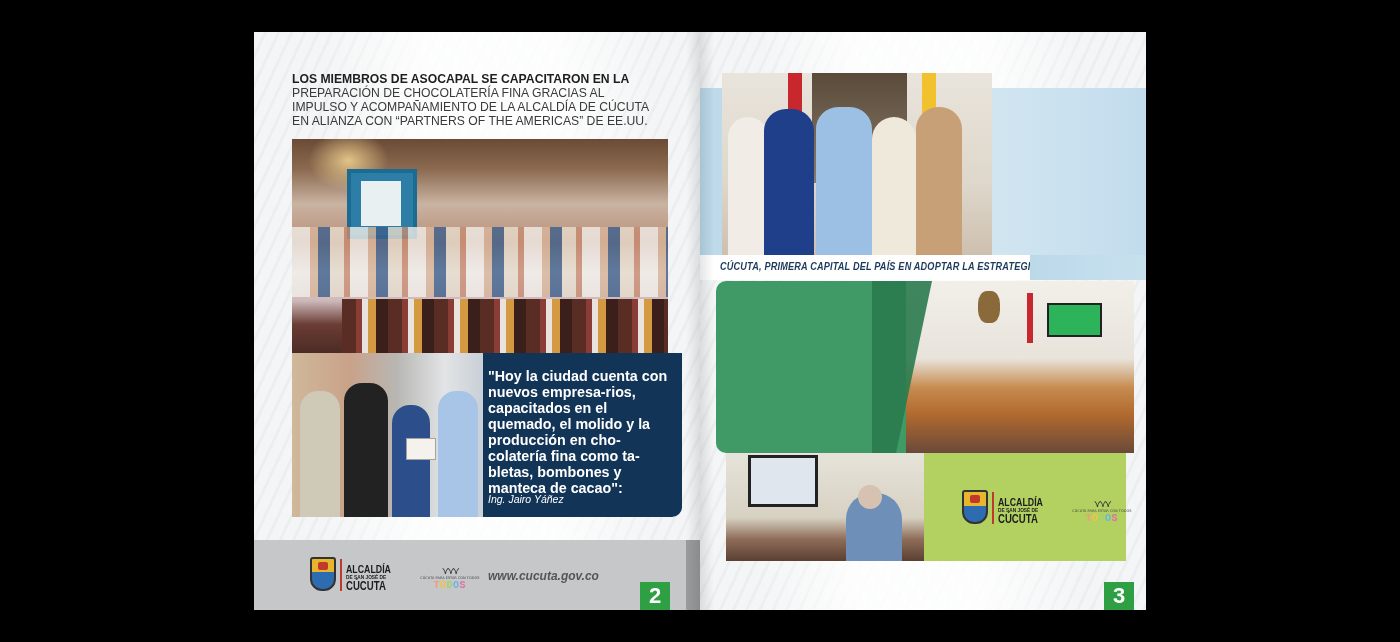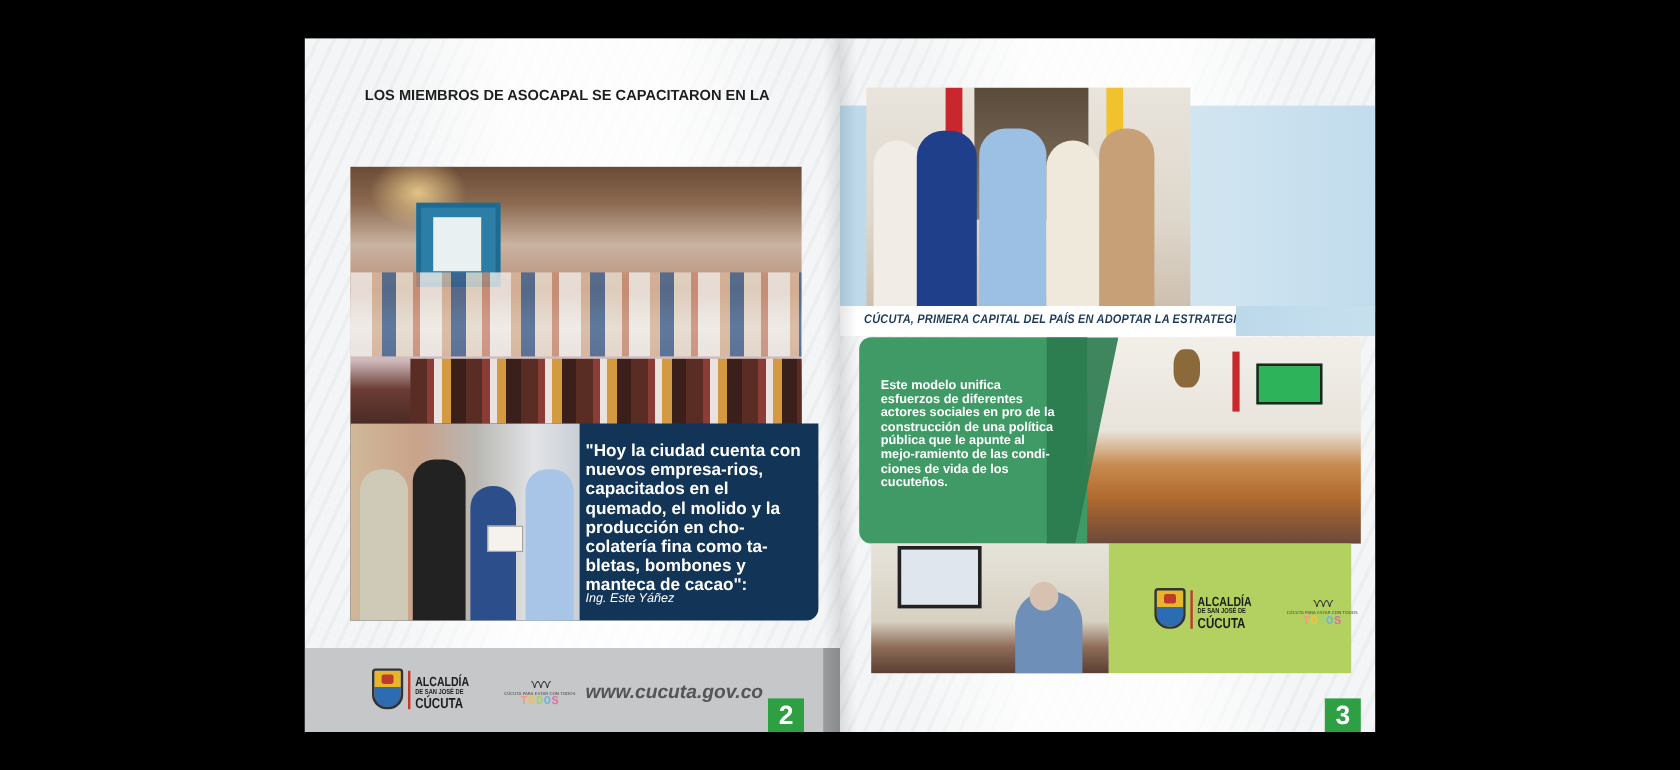--- a/index.html
+++ b/index.html
@@ -9,21 +9,21 @@
     background: repeating-linear-gradient(115deg, #f4f5f6 0px, #f4f5f6 9px, #eceef0 9px, #eceef0 12px); }
   .page-left { left: 0; width: 446px; }
   .page-right { left: 446px; width: 446px; }
   .page-left .fade { position:absolute; left:70px; top:0; width:330px; height:578px; background: linear-gradient(90deg, rgba(255,255,255,0), rgba(255,255,255,0.85) 30%, rgba(255,255,255,0.85) 70%, rgba(255,255,255,0)); }
   .page-right .fade { position:absolute; left:60px; top:0; width:320px; height:578px; background: linear-gradient(90deg, rgba(255,255,255,0), rgba(255,255,255,0.85) 30%, rgba(255,255,255,0.85) 70%, rgba(255,255,255,0)); }
   .gutter-shadow { position:absolute; top:0; width:14px; height:578px; }
   .page-left .gutter-shadow { right:0; background: linear-gradient(90deg, rgba(0,0,0,0), rgba(0,0,0,0.10)); }
   .page-right .gutter-shadow { left:0; background: linear-gradient(90deg, rgba(0,0,0,0.10), rgba(0,0,0,0)); }
 
   
-  .headline { position:absolute; left:38px; top:40px; width:360px; font-family:"Liberation Sans", sans-serif; font-size:12.2px; line-height:14px; color:#3a3a3a;margin-left:12px; }
+  .headline { position:absolute; left:38px; top:40px; width:360px; font-family:"Liberation Sans", sans-serif; font-size:12.2px; line-height:14px; color:#3a3a3a; }
   .headline .bold { font-weight:bold; color:#1e1e1e; display:block; }
   .headline .normal { display:block; text-transform:uppercase; }
 
   .photo { position:absolute; overflow:hidden; }
   .photo-choc { left:38px; top:107px; width:376px; height:216px;
     background:
       radial-gradient(ellipse 40px 30px at 15% 10%, rgba(250,220,150,0.8), transparent),
       linear-gradient(180deg, #6b4b36 0%, #8b6a50 14%, #c9b3a1 30%, #b98f7a 48%, #e6e1e3 62%, #cdb7b9 75%, #6a3c34 86%, #4a2a24 100%); }
   .photo-choc .window { position:absolute; left:55px; top:30px; width:70px; height:70px; background:#2d7ea6; border:4px solid #1b6b93; }
   .photo-choc .window::after { content:""; position:absolute; left:10px; top:8px; width:40px; height:45px; background:#e9f0f2; }
@@ -51,21 +51,21 @@
   .logo-divider { width:2px; height:32px; background:#c0392b; }
   .logo-text { font-family:"Liberation Sans", sans-serif; font-weight:bold; color:#1c1c1c; line-height:10px; transform:scaleX(0.8); transform-origin:left; }
   .logo-text .l1 { font-size:11px; display:block; }
   .logo-text .l2 { font-size:6px; display:block; line-height:7px; }
   .logo-text .l3 { font-size:12px; display:block; }
   .todos { display:flex; flex-direction:column; align-items:center; margin-left:14px; }
   .todos .hands { font-size:10px; color:#333; letter-spacing:-2px; }
   .todos .tag { font-size:3.5px; color:#444; }
   .todos .word { font-family:Liberation Mono, monospace; font-weight:bold; font-size:10px; letter-spacing:0.5px; }
   .todos .word span:nth-child(1){color:#f39c7a}.todos .word span:nth-child(2){color:#f5c04a}.todos .word span:nth-child(3){color:#a3d26b}.todos .word span:nth-child(4){color:#6cb4e4}.todos .word span:nth-child(5){color:#e26fa6}
-  .url { position:absolute; left:234px; top:537px; font-family:"Liberation Sans", sans-serif; font-style:italic; font-weight:bold; font-size:16px; color:#555; }
+  .url { position:absolute; left:234px; top:537px; font-family:"Liberation Sans", sans-serif; font-style:italic; font-weight:bold; font-size:12px; color:#555; }
   .page-num { position:absolute; width:30px; height:28px; background:#2ea043; color:#fff; font-family:"Liberation Sans", sans-serif; font-weight:bold; font-size:22px; text-align:center; line-height:28px; }
 
   
   .band-top { position:absolute; left:0; top:56px; width:446px; height:172px; background: linear-gradient(90deg, #bcd9ea 0%, #d4e7f1 60%, #c2dced 100%); }
   .photo-group { left:22px; top:41px; width:270px; height:184px;
     background: linear-gradient(180deg, #e9e4dc 0%, #ded7cb 60%, #cdbfae 100%); }
   .photo-group .flag-red { position:absolute; left:66px; top:0; width:14px; height:110px; background:#c8282d; }
   .photo-group .portrait { position:absolute; left:90px; top:0; width:95px; height:110px; background: linear-gradient(180deg, #5a4a3a, #8a7b69); }
   .photo-group .flag-yellow { position:absolute; left:200px; top:0; width:14px; height:130px; background:#f2c12e; }
   .photo-group .person { position:absolute; bottom:0; border-radius:22px 22px 0 0; }
@@ -92,38 +92,39 @@
 </head>
 <body>
 
 <div class="spread">
 
   <div class="page page-left">
     <div class="fade"></div>
 
     <div class="headline">
       <span class="bold">LOS MIEMBROS DE ASOCAPAL SE CAPACITARON EN LA</span>
+      <span class="normal">PREPARACIÓN DE CHOCOLATERÍA FINA GRACIAS AL IMPULSO Y ACOMPAÑAMIENTO DE LA ALCALDÍA DE CÚCUTA EN ALIANZA CON “PARTNERS OF THE AMERICAS” DE EE.UU.</span>
     </div>
 
     <div class="photo photo-choc">
       <div class="window"></div>
       <div class="crowd"></div>
       <div class="table"></div>
     </div>
 
     <div class="quote-wrap"></div>
     <div class="photo photo-grad">
       <div class="p1"></div>
       <div class="p2"></div>
       <div class="p3"></div>
       <div class="p4"></div>
       <div class="cert"></div>
     </div>
     <div class="quote">"Hoy la ciudad cuenta con nuevos empresa-rios, capacitados en el quemado, el molido y la producción en cho-colatería fina como ta-bletas, bombones y manteca de cacao":</div>
-    <div class="quote-author">Ing. Este Yáñez</div>
+    <div class="quote-author">Ing. Jairo Yáñez</div>
 
     <div class="footer-left">
       <div class="edge"></div>
     </div>
 
     <div class="logo-block" style="left:56px; top:525px;">
       <div class="shield"></div>
       <div class="logo-divider"></div>
       <div class="logo-text">
         <span class="l1">ALCALDÍA</span>
@@ -164,21 +165,20 @@
     <div class="band-top-right"></div>
 
     <div class="photo photo-meeting">
       <div class="crest"></div>
       <div class="flag"></div>
       <div class="screen"></div>
     </div>
     <div class="green-panel">
       <div class="diag"></div>
     </div>
-    <div class="green-text">Este modelo unifica esfuerzos de diferentes actores sociales en pro de la construcción de una política pública que le apunte al mejo-ramiento de las condi-ciones de vida de los cucuteños.</div>
 
     <div class="photo photo-screen">
       <div class="tv"></div>
       <div class="man"></div>
       <div class="head"></div>
     </div>
 
     <div class="lime-panel"></div>
     <div class="logo-block" style="left:262px; top:458px;">
       <div class="shield"></div>

